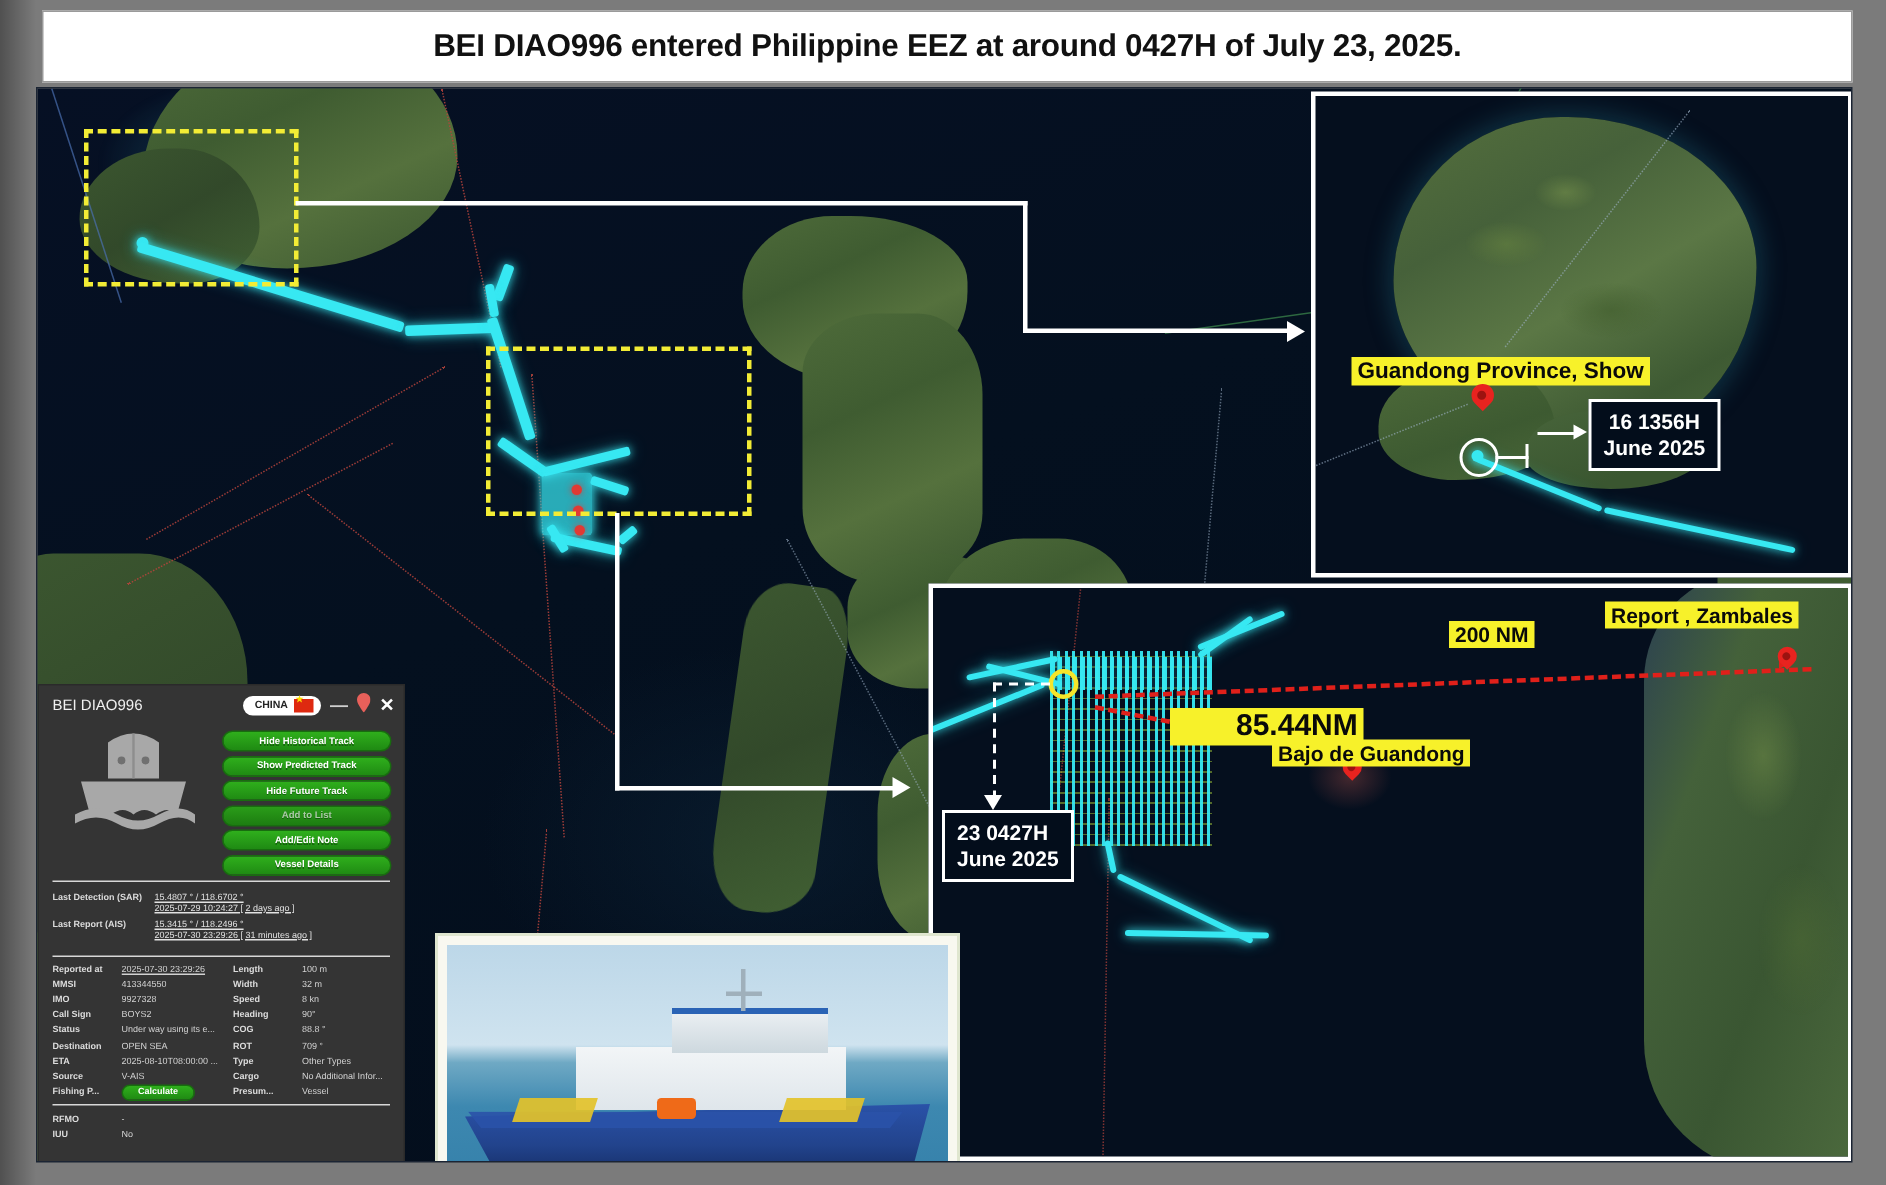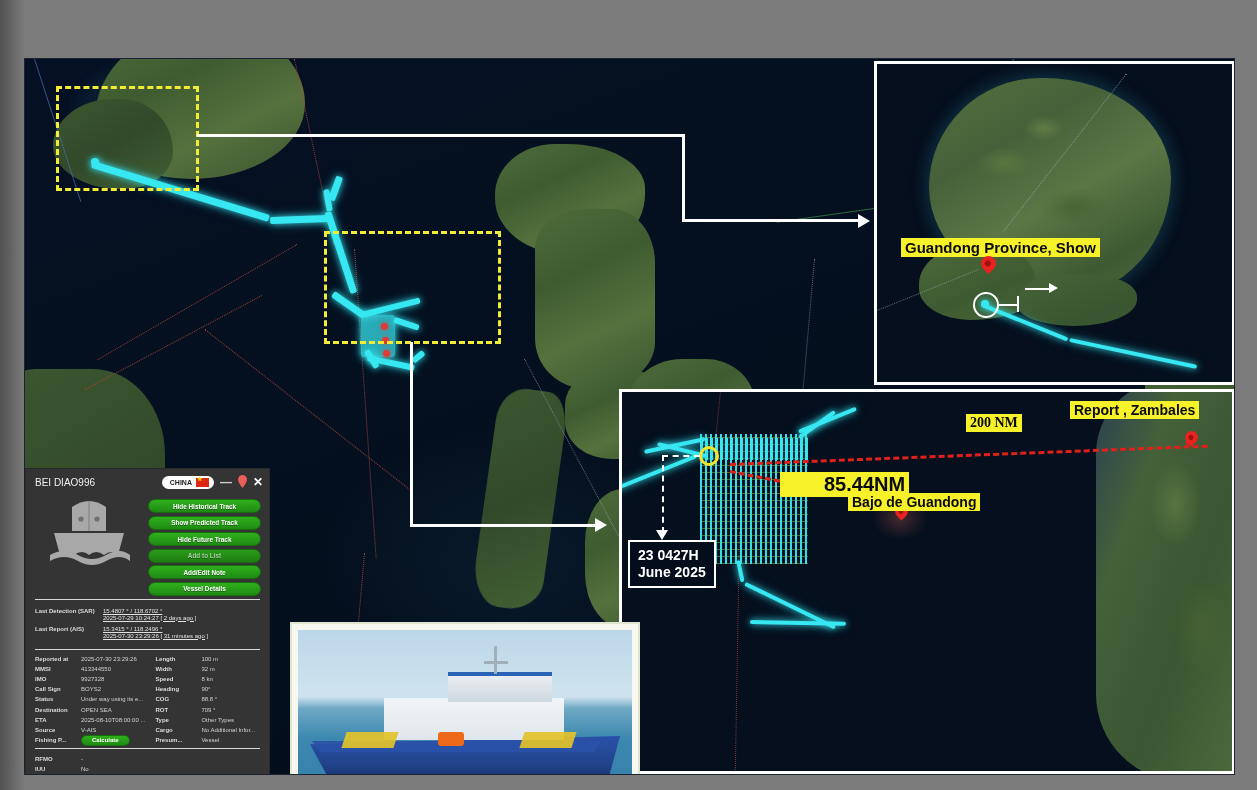--- a/index.html
+++ b/index.html
@@ -239,21 +239,20 @@
 
   
   #vessel-panel {
     position: absolute;
     left: 0px; top: 397px;
     width: 245px; height: 320px;
     background: #343434;
     color: #dcdcdc;
     font-size: 6.2px;
     border: 1px solid #2a2a2a;
-    margin-top: 12px;
   }
   #vp-header {
     height: 26px;
     display: flex; align-items: center;
     padding: 0 6px 0 9px;
     gap: 6px;
   }
   #vp-title { font-size: 10px; color: #f0f0f0; flex: 0 0 auto; }
   #vp-flag-chip {
     margin-left: auto;
@@ -389,20 +388,23 @@
     background: linear-gradient(90deg, rgba(0,0,0,.35), rgba(0,0,0,0));
   }
 </style>
 </head>
 <body>
 
 <div id="app">
 
   <div class="shadow-strip"></div>
 
+  <div id="title-bar">
+    <div id="title-text">BEI DIAO996 entered Philippine EEZ at around 0427H of July 23, 2025.</div>
+  </div>
 
   <div id="map-canvas">
 
     <div class="shelf" style="left:40px;top:-10px;width:220px;height:120px;"></div>
     <div class="land" style="left:70px;top:-30px;width:210px;height:150px;border-radius:48% 40% 54% 46% / 60% 50% 50% 40%;"></div>
     <div class="land dark" style="left:28px;top:40px;width:120px;height:90px;border-radius:50% 44% 40% 56% / 52% 58% 42% 48%;"></div>
     <div class="land dark" style="left:-40px;top:310px;width:180px;height:330px;border-radius:28% 40% 30% 50% / 20% 26% 24% 18%;"></div>
     <div class="land" style="left:-60px;top:560px;width:240px;height:180px;border-radius:36% 30% 24% 40% / 30% 34% 26% 22%;"></div>
     <div class="land" style="left:470px;top:85px;width:150px;height:110px;border-radius:40% 52% 44% 48% / 46% 40% 54% 50%;"></div>
     <div class="land" style="left:510px;top:150px;width:120px;height:180px;border-radius:42% 36% 50% 44% / 22% 30% 26% 28%;"></div>
@@ -471,20 +473,24 @@
 
       <div class="hl-label" style="left:24px;top:174px;font-size:15px;">Guandong Province, Show</div>
 
       <div class="pin" style="left:104px;top:192px;"></div>
       <div class="circle-marker" style="left:96px;top:228px;width:26px;height:26px;"></div>
       <div class="conn" style="left:120px;top:240px;width:22px;height:2px;"></div>
       <div class="conn" style="left:140px;top:232px;width:2px;height:16px;"></div>
       <div class="conn" style="left:148px;top:224px;width:26px;height:2px;"></div>
       <div class="arrowhead" style="left:172px;top:219px;border-top-width:5px;border-bottom-width:5px;border-left-width:9px;"></div>
 
+      <div class="callout-box" style="left:182px;top:202px;font-size:14px;">
+        <div>16 1356H</div>
+        <div>June 2025</div>
+      </div>
     </div>
 
     <div class="inset" id="inset-masinloc">
       <div id="luzon"></div>
       <div class="bnd" style="left:100px;top:-10px;width:150px;transform:rotate(96deg);opacity:.7;"></div>
       <div class="bnd" style="left:118px;top:140px;width:260px;transform:rotate(91deg);opacity:.7;"></div>
 
       <div style="position:absolute;left:78px;top:42px;width:108px;height:130px;
                   background:
                     repeating-linear-gradient(90deg, rgba(55,232,242,.95) 0 2px, rgba(0,0,0,0) 2px 5px),
@@ -517,21 +523,21 @@
       <div class="lead-dash-h" style="left:40px;top:63px;width:38px;"></div>
       <div class="lead-dash" style="left:40px;top:63px;height:78px;"></div>
       <div style="position:absolute;left:34px;top:138px;width:0;height:0;
                   border-left:6px solid transparent;border-right:6px solid transparent;border-top:10px solid #ffffff;"></div>
 
       <div class="callout-box" style="left:6px;top:148px;font-size:14px;text-align:left;">
         <div>23 0427H</div>
         <div>June 2025</div>
       </div>
 
-      <div class="hl-label" style="left:344px;top:22px;font-size:14px;font-family:Liberation Serif, serif;">200 NM</div>
+      <div class="hl-label" style="left:344px;top:22px;font-size:14px;">200 NM</div>
       <div class="hl-label" style="left:158px;top:80px;font-size:20px;padding-left:44px;">85.44NM</div>
       <div class="hl-label" style="left:226px;top:101px;font-size:14px;">Bajo de Guandong</div>
       <div class="hl-label" style="left:448px;top:9px;font-size:14px;">Report , Zambales</div>
     </div>
 
     <div id="vessel-panel">
 
       <div id="vp-header">
         <div id="vp-title">BEI DIAO996</div>
         <div id="vp-flag-chip">

